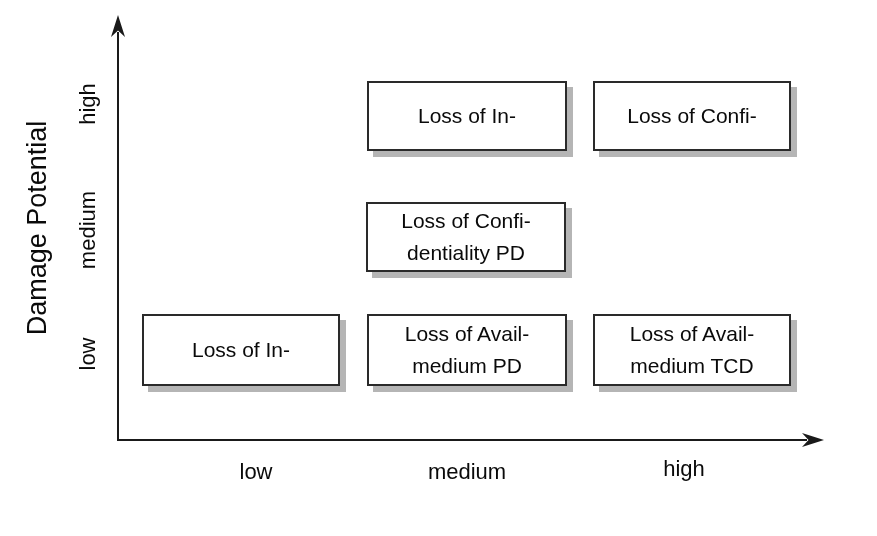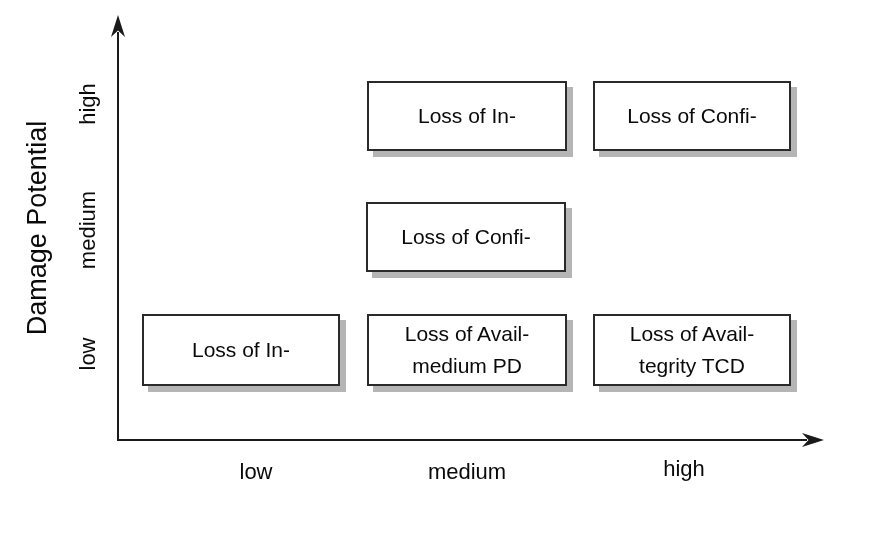--- a/index.html
+++ b/index.html
@@ -73,29 +73,30 @@
   <div class="risk-box" style="left:367px; top:81px; width:200px; height:70px;">
     <span>Loss of In-</span>
   </div>
 
   <div class="risk-box" style="left:593px; top:81px; width:198px; height:70px;">
     <span>Loss of Confi-</span>
   </div>
 
   <div class="risk-box" style="left:366px; top:202px; width:200px; height:70px;">
     <span>Loss of Confi-</span>
+    <span>dentiality PD</span>
   </div>
 
   <div class="risk-box" style="left:142px; top:314px; width:198px; height:72px;">
     <span>Loss of In-</span>
   </div>
 
   <div class="risk-box" style="left:367px; top:314px; width:200px; height:72px;">
     <span>Loss of Avail-</span>
     <span>medium PD</span>
   </div>
 
   <div class="risk-box" style="left:593px; top:314px; width:198px; height:72px;">
     <span>Loss of Avail-</span>
-    <span>tegrity TCD</span>
+    <span>medium TCD</span>
   </div>
 
 </div>
 
 </body></html>

